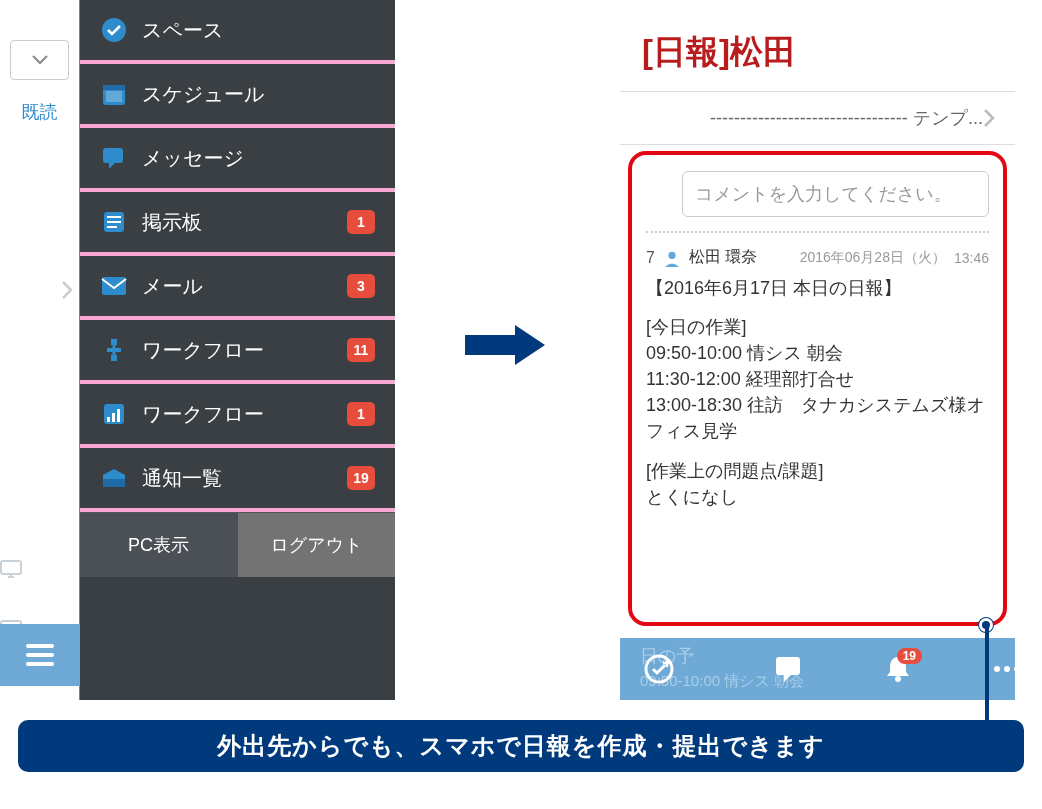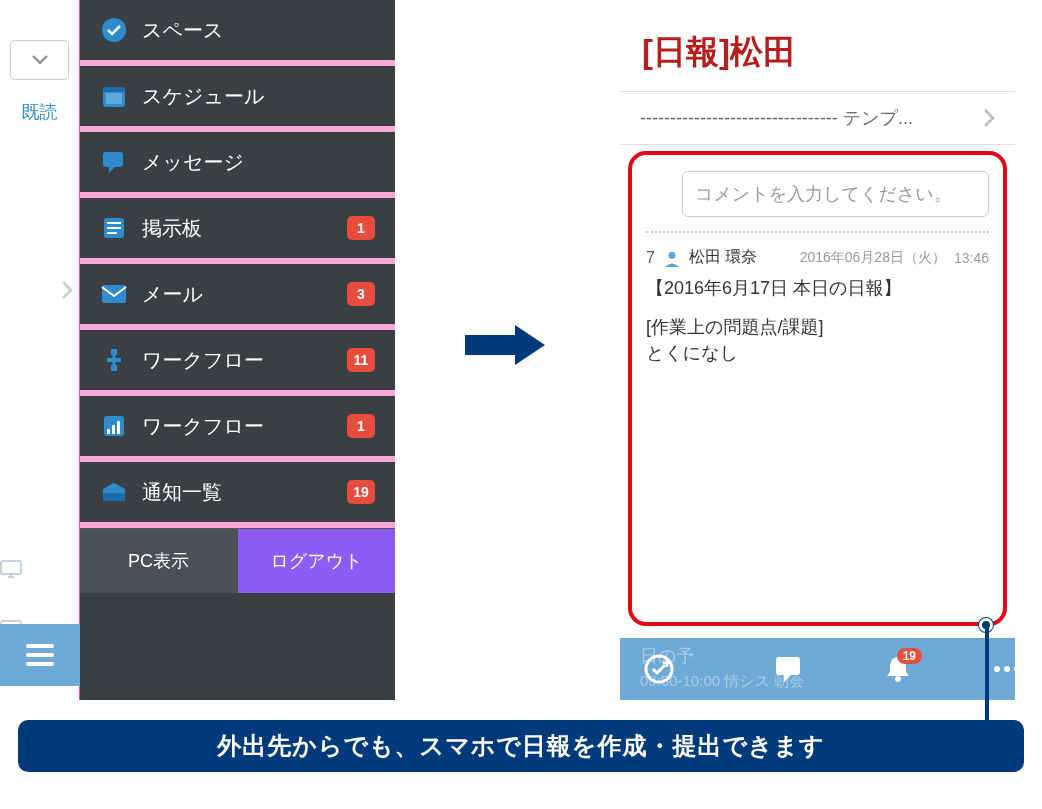--- a/index.html
+++ b/index.html
@@ -8,40 +8,40 @@
   .left-phone { position: absolute; left: 0; top: 0; width: 395px; height: 700px; background: #fff; display: flex; }
   .left-strip { width: 80px; height: 700px; background: #fff; display: flex; flex-direction: column; border-right: 1px solid #ec4899; position: relative; }
   .left-strip .dropdown { margin: 40px 10px 0 10px; height: 40px; border: 1px solid #ccc; border-radius: 4px; display: flex; align-items: center; justify-content: center; }
   .left-strip .kidoku { color: #2e8bcc; font-size: 18px; padding: 20px 10px; text-align: center; }
   .left-strip .text-partial { color: #555; font-size: 16px; padding: 0 6px; text-align: right; line-height: 22px; }
   .left-strip .chev { position: absolute; right: 6px; top: 280px; color: #ccc; font-size: 22px; }
   .left-strip .monitor { margin-top: auto; margin-bottom: 40px; text-align: right; padding-right: 12px; color: #c8d0d8; font-size: 20px; }
   .left-strip .monitor2 { text-align: right; padding-right: 12px; color: #c8d0d8; font-size: 20px; margin-bottom: 60px; }
 
   .left-menu { width: 315px; background: #3a3f44; color: #fff; display: flex; flex-direction: column; }
-  .menu-item { display: flex; align-items: center; padding: 16px 20px; border-bottom: 6px solid #f9a8d4; gap: 14px; font-size: 20px; }
+  .menu-item { display: flex; align-items: center; padding: 16px 20px; border-bottom: 4px solid #f9a8d4; gap: 14px; font-size: 20px; }
   .menu-item .iconbox { width: 28px; height: 28px; display: flex; align-items: center; justify-content: center; }
   .menu-item .label { flex: 1; }
   .badge { background: #e74c3c; color: #fff; min-width: 28px; height: 24px; border-radius: 5px; display: flex; align-items: center; justify-content: center; font-size: 14px; padding: 0 6px; font-weight: bold; }
-  .menu-footer { display: flex; border-top: 1px solid #555; background: #8b5cf6; }
+  .menu-footer { display: flex; border-top: 1px solid #555; background: #737373; }
   .menu-footer .btn { flex: 1; text-align: center; padding: 20px 0; color: #fff; font-size: 18px; }
   .menu-footer .btn:first-child { border-right: 1px solid #4a4f55; }
   .menu-footer .pc { background: #4a5055; }
 
   .hambar-left { position: absolute; left: 0; top: 624px; width: 80px; height: 62px; background: #6fa9d6; display: flex; align-items: center; justify-content: center; }
   .ham-icon { display: flex; flex-direction: column; gap: 5px; }
   .ham-icon span { width: 28px; height: 4px; background: #fff; border-radius: 2px; }
 
   .arrow { position: absolute; left: 460px; top: 320px; }
 
   .right-phone { position: absolute; left: 620px; top: 0; width: 395px; height: 700px; background: #fff; display: flex; flex-direction: column; }
   .rp-header { padding: 30px 22px 16px 22px; border-bottom: 1px solid #ddd; }
   .rp-title { font-size: 33px; font-weight: bold; color: #b91c1c; }
   .rp-template { display: flex; align-items: center; padding: 14px 20px; border-bottom: 1px solid #ddd; color: #666; font-size: 18px; }
-  .rp-template .dashtext { flex: 1; overflow: hidden; white-space: nowrap; }
+  .rp-template .dashtext { flex: 1; overflow: hidden; white-space: nowrap; text-align: right; }
   .rp-template .chev2 { color: #bbb; font-size: 22px; }
   .rp-body { position: relative; flex: 1; overflow: hidden; }
   .redbox { position: absolute; left: 8px; right: 8px; top: 6px; bottom: 12px; border: 4px solid #e30613; border-radius: 18px; padding: 16px 14px; }
   .comment-input { border: 1px solid #ccc; border-radius: 6px; padding: 10px 12px; color: #999; font-size: 18px; margin-left: 36px; }
   .dotsep { border-top: 2px dotted #ccc; margin: 14px 0; }
   .post-meta { display: flex; align-items: center; gap: 8px; font-size: 16px; }
   .post-meta .num { color: #555; }
   .post-meta .name { color: #333; }
   .post-meta .spacer { flex: 1; }
   .post-meta .date { color: #999; font-size: 14px; }
@@ -222,20 +222,24 @@
               <circle cx="10" cy="7" r="4" fill="#5fa7dd"></circle>
               <path d="M2 20 Q10 12 18 20 Z" fill="#5fa7dd"></path>
             </svg>
           </span>
         <span class="name">松田 環奈</span>
         <span class="spacer"></span>
         <span class="date">2016年06月28日（火）</span>
         <span class="date">13:46</span>
       </div>
       <div class="post-title">【2016年6月17日 本日の日報】</div>
+      <div class="post-body"><span>[今日の作業]</span>
+<span>09:50-10:00 情シス 朝会
+11:30-12:00 経理部打合せ
+13:00-18:30 往訪　タナカシステムズ様オフィス見学</span></div>
       <div class="post-body"><span>[作業上の問題点/課題]</span>
 <span>とくになし</span></div>
     </div>
   </div>
   <div class="rp-bottombar">
     <div class="ghost">
       <span>日の予</span><br>
       <span style="font-size:15px;">09:50-10:00 情シス 朝会</span>
     </div>
     <div class="bb-icon" style="margin-left:10px;">

